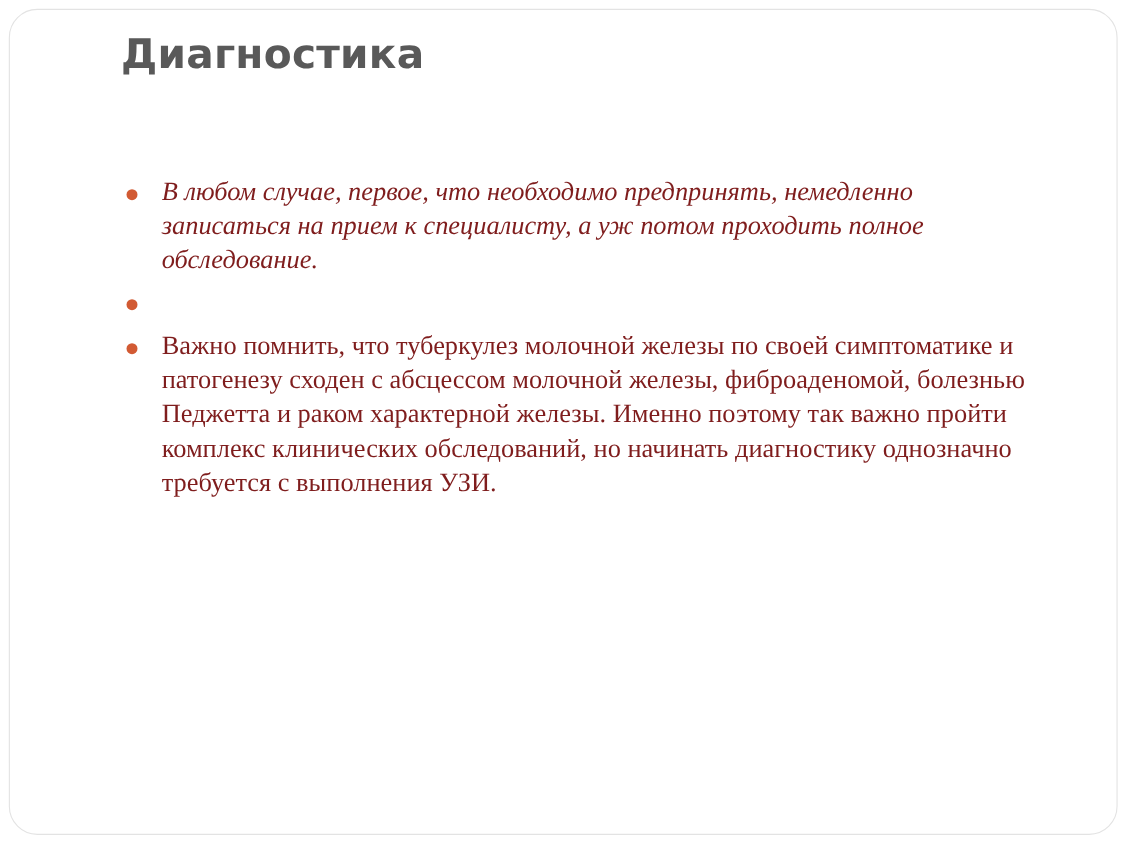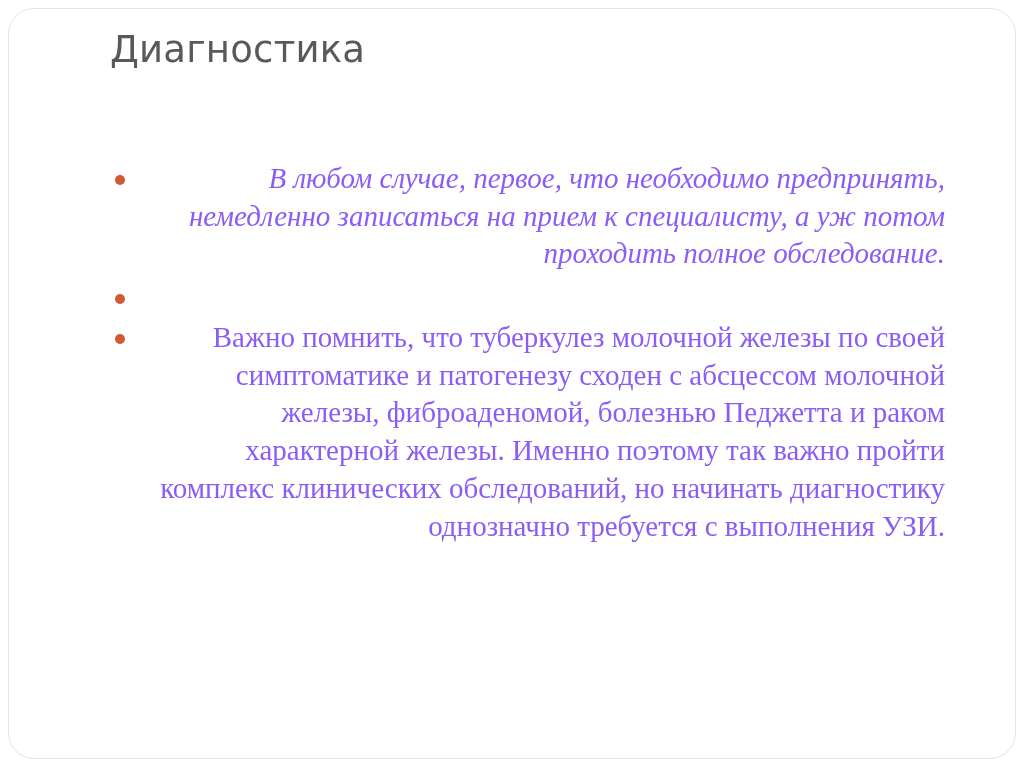--- a/index.html
+++ b/index.html
@@ -27,44 +27,43 @@
     border-radius: 26px;
     box-sizing: border-box;
     pointer-events: none;
   }
   #title {
     position: absolute;
     left: 110px;
     top: 28px;
     font-family: "DejaVu Sans", sans-serif;
     font-size: 37px;
-    font-weight: 400;
+    font-weight: 700;
     color: #595959;
     letter-spacing: 0.2px;
     white-space: nowrap;
   }
   #content {
     position: absolute;
     left: 105px;
     top: 160px;
     width: 840px;
   }
   ul.bullets {
     list-style: none;
     margin: 0;
     padding: 0;
   }
   ul.bullets > li {
     position: relative;
     padding-left: 42px;
     margin: 0 0 6px 0;
-    font-size: 29px;
+    font-size: 24px;
     line-height: 1.30;
-    color: #8b5cf6;
-    text-align: right;
+    color: #7f1d1d;
   }
   ul.bullets > li .dot {
     position: absolute;
     left: 10px;
     top: 0.50em;
     width: 10px;
     height: 10px;
     border-radius: 50%;
     background: #d25a33;
   }

